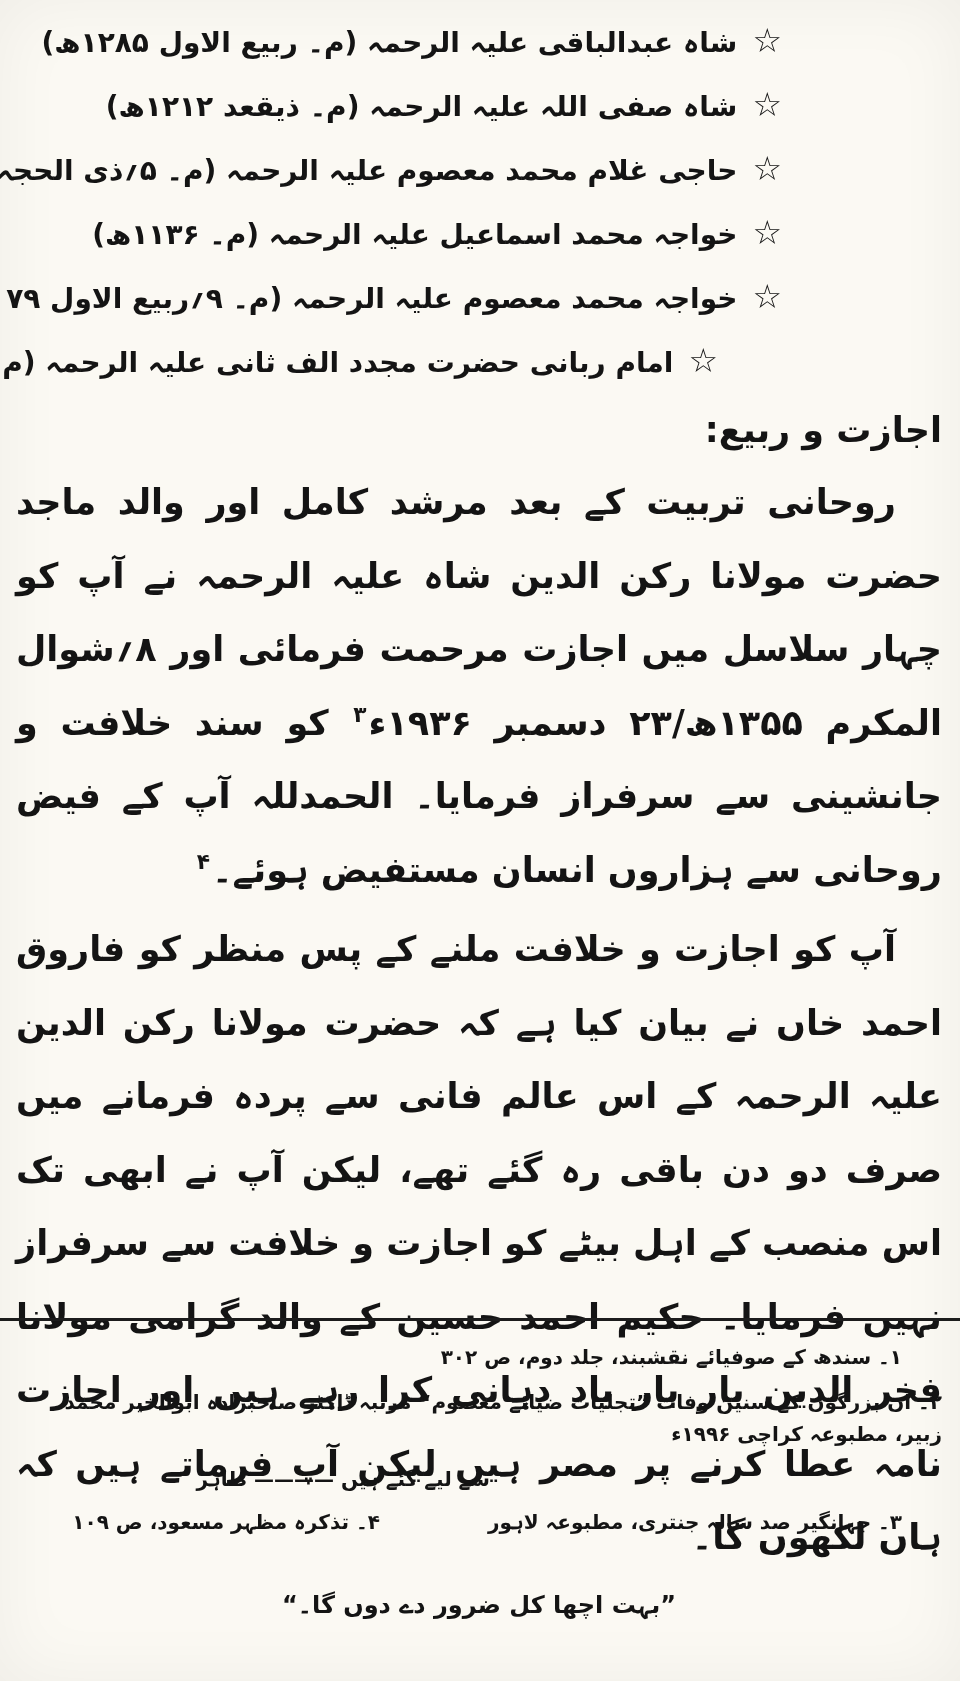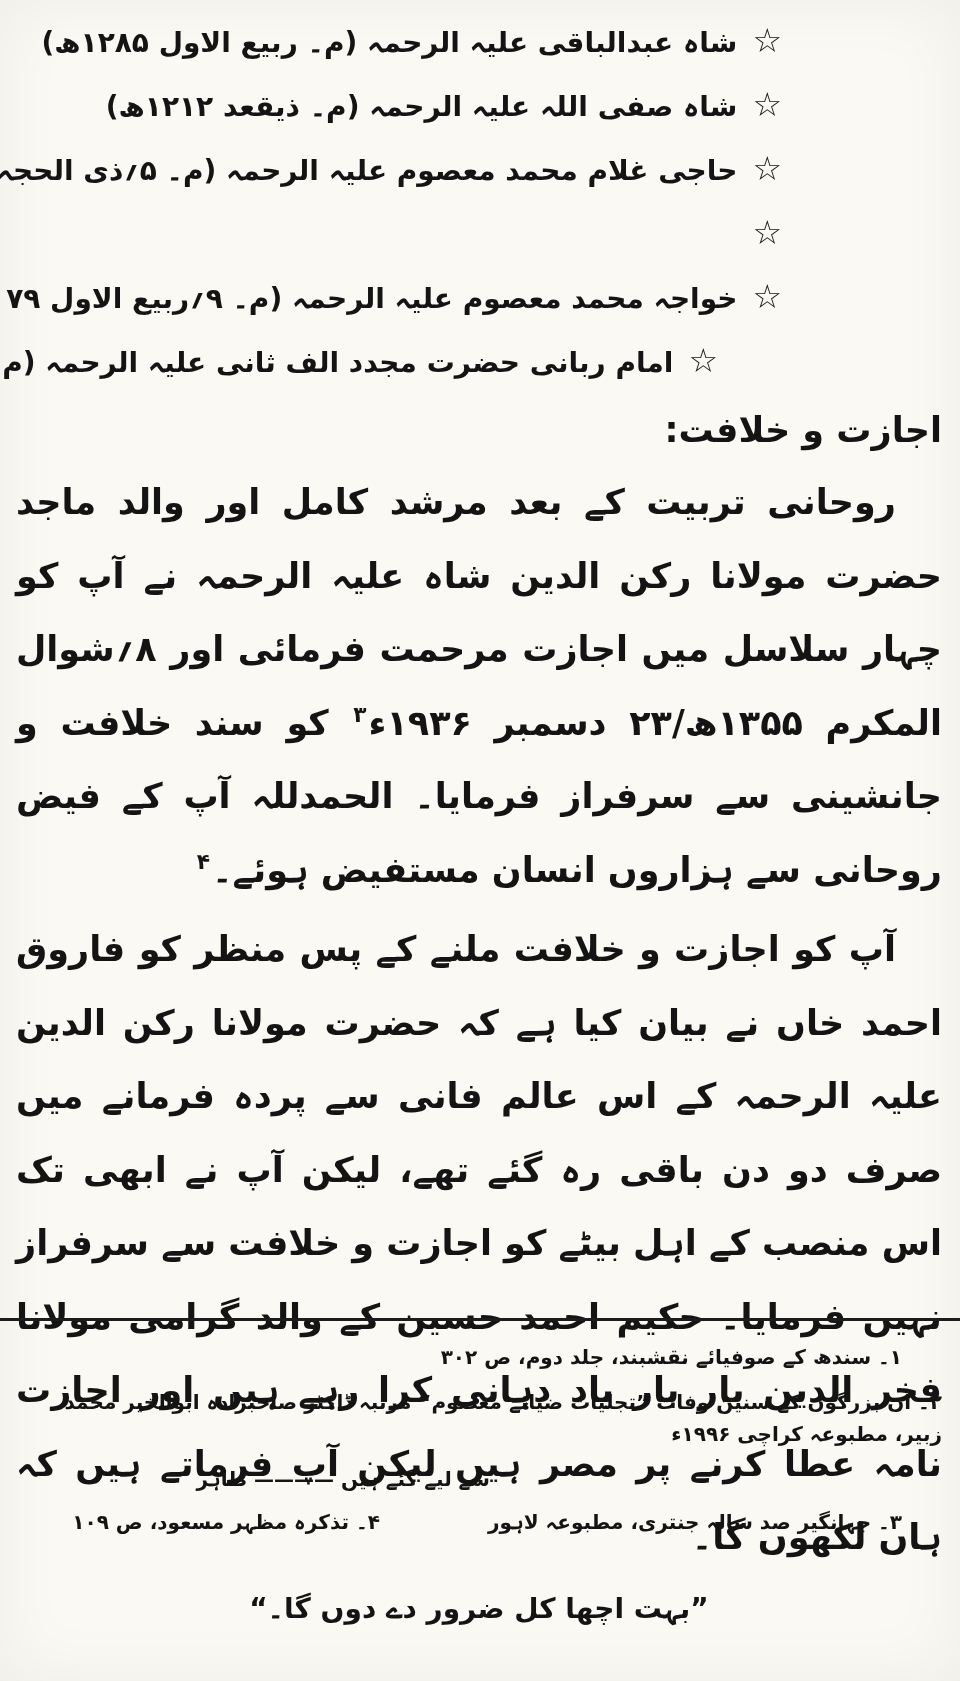--- a/index.html
+++ b/index.html
@@ -43,21 +43,21 @@
     line-height:2.1;
     text-align:justify;
     margin-bottom:6px;
   }
   .indent1 { text-indent:46px; }
   .indent2 { text-indent:56px; margin-bottom:0; }
   .indent3 { text-indent:26px; }
   .fn-ref { font-size:0.62em; font-weight:bold; margin:0 2px; }
 
   .quote {
-    font-size:28px; font-weight:bold;
+    font-size:24px; font-weight:bold;
     text-align:center;
     margin:2px 0 2px 0;
     line-height:2.0;
   }
 
   
   .footer { position:absolute; top:1318px; right:0; left:0; }
   .divider { border-top:3px solid #1c1c1c; margin-bottom:20px; }
   .fn {
     font-size:20px; font-weight:bold;
@@ -83,33 +83,34 @@
     <div class="saint-item">
       <span class="star">☆</span>
       <span class="saint-text">شاہ صفی اللہ علیہ الرحمہ (م۔ ذیقعد ۱۲۱۲ھ)</span>
     </div>
     <div class="saint-item">
       <span class="star">☆</span>
       <span class="saint-text">حاجی غلام محمد معصوم علیہ الرحمہ (م۔ ۵؍ذی الحجہ ۱۱۶۱ھ)</span>
     </div>
     <div class="saint-item">
       <span class="star">☆</span>
+      <span class="saint-text">خواجہ محمد اسماعیل علیہ الرحمہ (م۔ ۱۱۳۶ھ)</span>
     </div>
     <div class="saint-item">
       <span class="star">☆</span>
       <span class="saint-text">خواجہ محمد معصوم علیہ الرحمہ (م۔ ۹؍ربیع الاول ۱۰۷۹ھ)</span>
     </div>
     <div class="saint-item last">
       <span class="star">☆</span>
       <span class="saint-text">امام ربانی حضرت مجدد الف ثانی علیہ الرحمہ (م۔ ۲۸؍صفر المظفر ۱۰۳۴ھ)</span>
 
     </div>
   </div>
 
-  <h1 class="heading">اجازت و خلافت:</h1>
+  <h1 class="heading">اجازت و ربیع:</h1>
 
   <p class="para indent1"><span>روحانی تربیت کے بعد مرشد کامل اور والد ماجد حضرت مولانا رکن الدین شاہ علیہ الرحمہ نے آپ کو چہار سلاسل میں اجازت مرحمت فرمائی اور ۸؍شوال المکرم ۱۳۵۵ھ/۲۳ دسمبر ۱۹۳۶ء</span><sup class="fn-ref">۳</sup><span> کو سند خلافت و جانشینی سے سرفراز فرمایا۔ الحمدللہ آپ کے فیض روحانی سے ہزاروں انسان مستفیض ہوئے۔</span><sup class="fn-ref">۴</sup></p>
 
   <p class="para indent1">آپ کو اجازت و خلافت ملنے کے پس منظر کو فاروق احمد خاں نے بیان کیا ہے کہ حضرت مولانا رکن الدین علیہ الرحمہ کے اس عالم فانی سے پردہ فرمانے میں صرف دو دن باقی رہ گئے تھے، لیکن آپ نے ابھی تک اس منصب کے اہل بیٹے کو اجازت و خلافت سے سرفراز نہیں فرمایا۔ حکیم احمد حسین کے والد گرامی مولانا فخر الدین بار بار یاد دہانی کرا رہے ہیں اور اجازت نامہ عطا کرنے پر مصر ہیں لیکن آپ فرماتے ہیں کہ ہاں لکھوں گا۔</p>
 
 
   <p class="quote">”بہت اچھا کل ضرور دے دوں گا۔“</p>
 
 
   <div class="footer">

